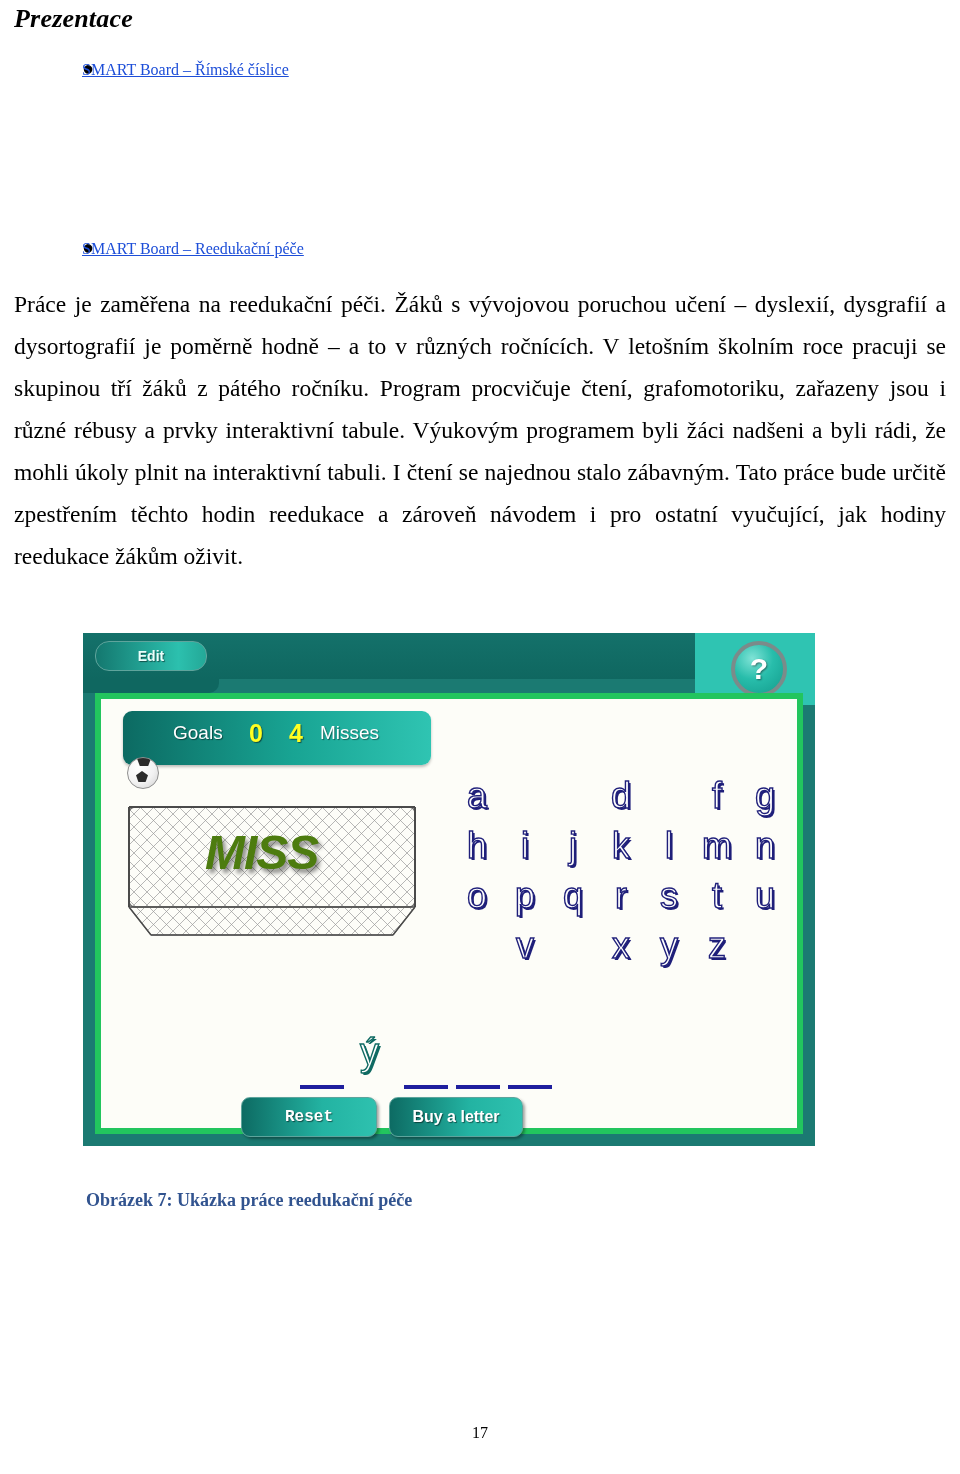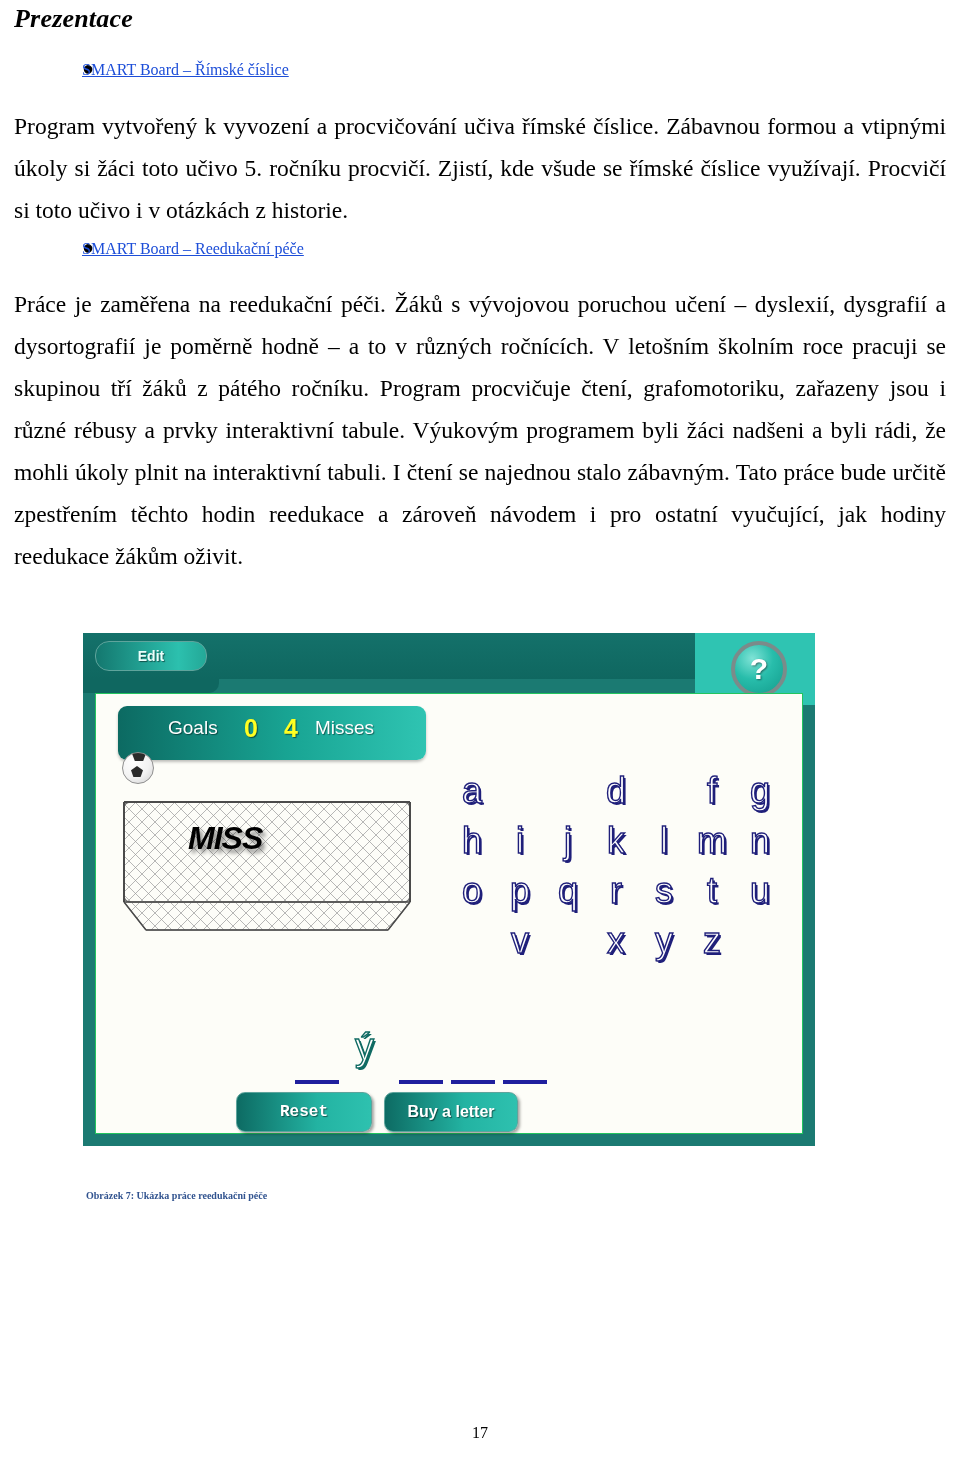--- a/index.html
+++ b/index.html
@@ -65,21 +65,21 @@
     line-height: 42px;
     text-align: justify;
     text-justify: inter-word;
   }
 
   
   .fig-caption {
     position: absolute;
     left: 86px;
     top: 1190px;
-    font-size: 10px;
+    font-size: 18px;
     font-weight: bold;
     color: #31538f;
     font-family: "Liberation Serif", "DejaVu Serif", serif;
   }
 
   .page-number {
     position: absolute;
     left: 0;
     top: 1424px;
     width: 960px;
@@ -157,21 +157,21 @@
     border-bottom-right-radius: 10px;
   }
 
   .game-canvas {
     position: absolute;
     left: 12px;
     top: 60px;
     right: 12px;
     bottom: 12px;
     background: #fdfdf8;
-    border: 1px solid #22c55e;
+    border: 6px solid #22c55e;
     box-sizing: border-box;
   }
 
   .scoreboard {
     position: absolute;
     left: 22px;
     top: 12px;
     width: 308px;
     height: 54px;
     border-radius: 9px;
@@ -229,26 +229,26 @@
 
   .goal {
     position: absolute;
     left: 20px;
     top: 102px;
     width: 302px;
     height: 140px;
   }
   .miss-text {
     position: absolute;
-    left: 72px;
+    left: 84px;
     top: 24px;
-    font-size: 32px;
+    font-size: 48px;
     font-weight: bold;
     font-style: italic;
-    color: #000000;
+    color: #4d7c0f;
     font-family: "Liberation Sans", "DejaVu Sans", sans-serif;
     letter-spacing: -1px;
     text-shadow: 3px 4px 4px rgba(0,0,0,.45);
   }
 
   .letters {
     position: absolute;
     left: 352px;
     top: 72px;
     width: 340px;
@@ -327,21 +327,20 @@
 
 <div class="page">
 
   <div class="doc-title">Prezentace</div>
 
   <div class="bullet-row" style="top:58px;">
     <span class="bullet-dot">●</span>
     <span class="bullet-link">SMART Board – Římské číslice</span>
   </div>
 
-  <div class="para" style="top:105px;">Program vytvořený k vyvození a procvičování učiva římské číslice. Zábavnou formou a vtipnými úkoly si žáci toto učivo 5. ročníku procvičí. Zjistí, kde všude se římské číslice využívají. Procvičí si toto učivo i v otázkách z historie.</div>
 
   <div class="bullet-row" style="top:237px;">
     <span class="bullet-dot">●</span>
     <span class="bullet-link">SMART Board – Reedukační péče</span>
   </div>
 
   <div class="para" style="top:283px;">Práce je zaměřena na reedukační péči. Žáků s vývojovou poruchou učení – dyslexií, dysgrafií a dysortografií je poměrně hodně – a to v různých ročnících. V letošním školním roce pracuji se skupinou tří žáků z pátého ročníku. Program procvičuje čtení, grafomotoriku, zařazeny jsou i různé rébusy a prvky interaktivní tabule. Výukovým programem byli žáci nadšeni a byli rádi, že mohli úkoly plnit na interaktivní tabuli. I čtení se najednou stalo zábavným. Tato práce bude určitě zpestřením těchto hodin reedukace a zároveň návodem i pro ostatní vyučující, jak hodiny reedukace žákům oživit.</div>
 
   <div class="game">
 

